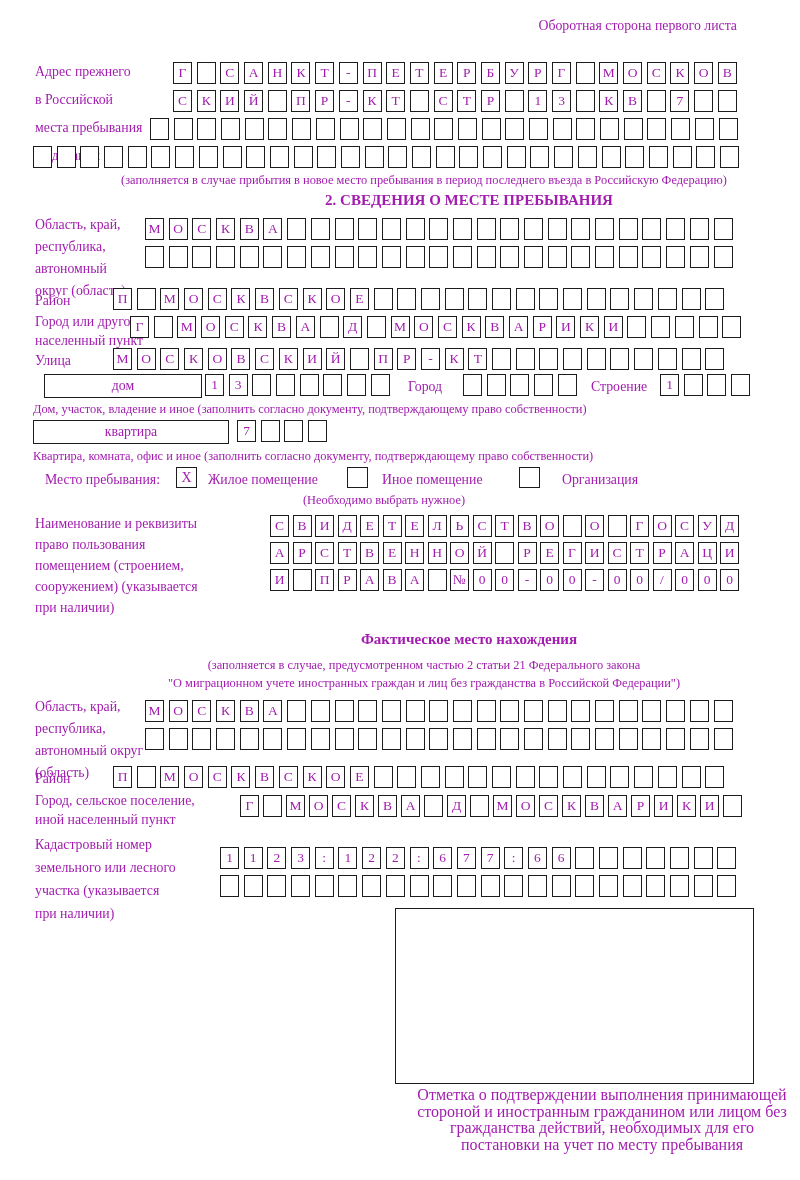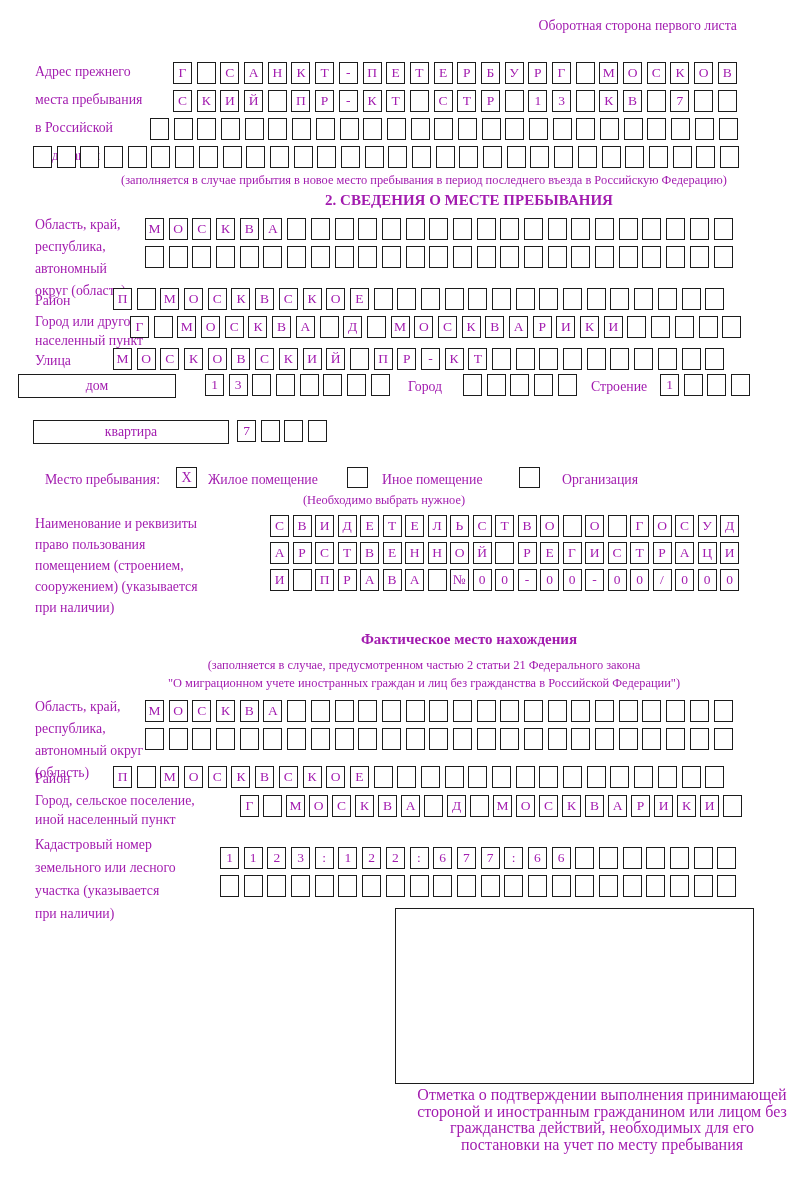--- a/index.html
+++ b/index.html
@@ -39,22 +39,22 @@
 </style>
 </head>
 <body>
 
 <div id="page">
 
   <div class="abs lbl" style="top:16px; right:63px;">Оборотная сторона первого листа</div>
 
   <div class="abs lbl lh28" style="left:35px; top:58px; width:140px;">
       <div>Адрес прежнего</div>
+      <div>в Российской</div>
       <div>места пребывания</div>
-      <div>в Российской</div>
       <div>Федерации</div>
     </div>
   <div class="cellrow" style="left:173px; top:62px;">
       <span class="cl">Г</span>
       <span class="cl"></span>
       <span class="cl">С</span>
       <span class="cl">А</span>
       <span class="cl">Н</span>
       <span class="cl">К</span>
       <span class="cl">Т</span>
@@ -312,21 +312,21 @@
       <span class="cl"></span>
       <span class="cl"></span>
       <span class="cl"></span>
       <span class="cl"></span>
       <span class="cl"></span>
       <span class="cl"></span>
       <span class="cl"></span>
       <span class="cl"></span>
     </div>
 
-  <div class="abs wbox" style="left:18px; top:374px; width:158px;">дом</div>
+  <div class="abs wbox" style="left:44px; top:374px; width:158px;">дом</div>
   <div class="cellrow" style="left:205px; top:374px;">
       <span class="cl">1</span>
       <span class="cl">3</span>
       <span class="cl"></span>
       <span class="cl"></span>
       <span class="cl"></span>
       <span class="cl"></span>
       <span class="cl"></span>
       <span class="cl"></span>
     </div>
@@ -338,28 +338,30 @@
       <span class="cl"></span>
       <span class="cl"></span>
     </div>
   <div class="abs lbl" style="left:591px; top:377px;">Строение</div>
   <div class="cellrow" style="left:660px; top:374px;">
       <span class="cl">1</span>
       <span class="cl"></span>
       <span class="cl"></span>
       <span class="cl"></span>
     </div>
+  <div class="abs foot" style="left:33px; top:402px; width:760px;">Дом, участок, владение и иное (заполнить согласно документу, подтверждающему право собственности)</div>
 
   <div class="abs wbox" style="left:33px; top:420px; width:196px;">квартира</div>
   <div class="cellrow" style="left:237px; top:420px;">
       <span class="cl">7</span>
       <span class="cl"></span>
       <span class="cl"></span>
       <span class="cl"></span>
     </div>
+  <div class="abs foot" style="left:33px; top:449px; width:760px;">Квартира, комната, офис и иное (заполнить согласно документу, подтверждающему право собственности)</div>
 
   <div class="abs lbl" style="left:35px; top:470px;margin-left:10px;">Место пребывания:</div>
   <div class="abs cb" style="left:176px; top:467px;">X</div>
   <div class="abs lbl" style="left:208px; top:470px;">Жилое помещение</div>
   <div class="abs cb" style="left:347px; top:467px;"></div>
   <div class="abs lbl" style="left:382px; top:470px;">Иное помещение</div>
   <div class="abs cb" style="left:519px; top:467px;"></div>
   <div class="abs lbl" style="left:562px; top:470px;">Организация</div>
   <div class="abs foot center" style="left:180px; top:493px; width:360px;">(Необходимо выбрать нужное)</div>
 

